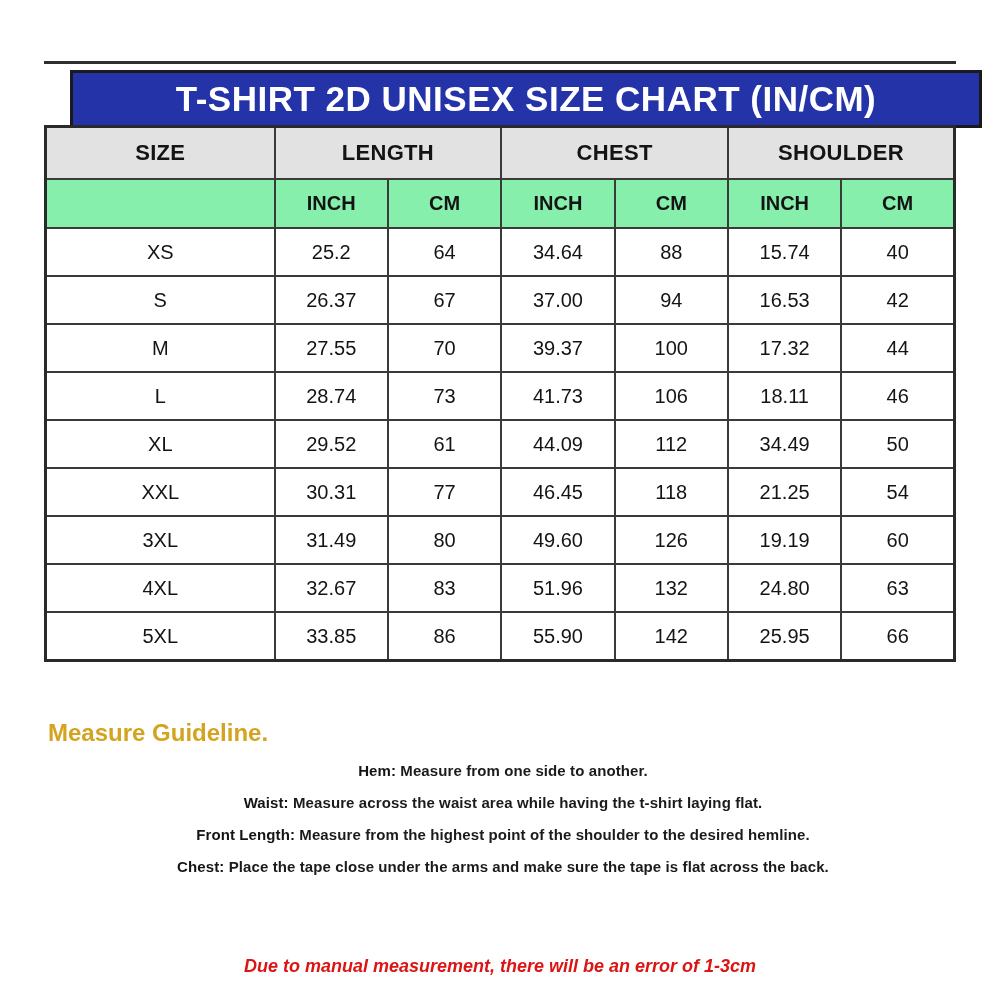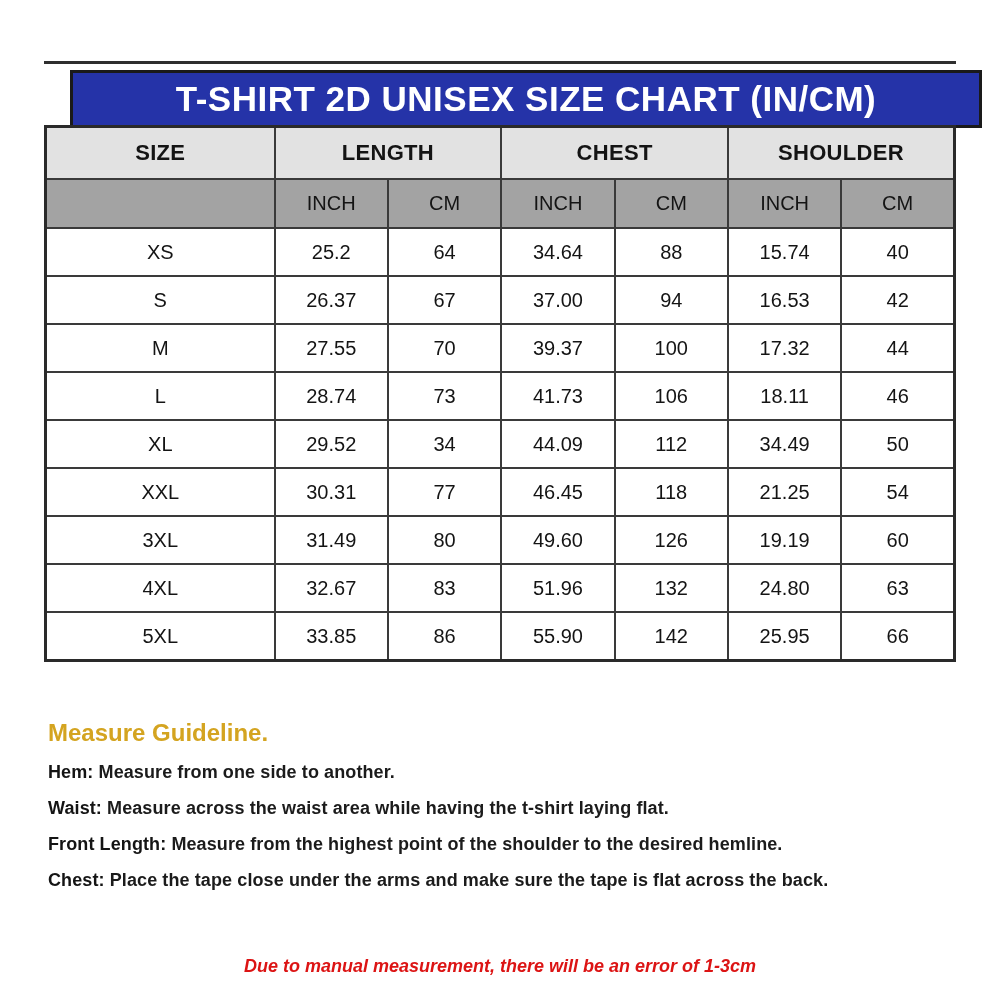--- a/index.html
+++ b/index.html
@@ -50,47 +50,48 @@
     overflow: hidden;
   }
   .size-table tr.group-row th {
     background: var(--subheader-bg, #e2e2e2);
     height: 50px;
     font-size: 22px;
     font-weight: bold;
     letter-spacing: 0.3px;
   }
   .size-table tr.unit-row th {
-    background: #a3a3a3;
+    background: #86efac;
     height: 47px;
     font-size: 20px;
-    font-weight: normal;
+    font-weight: bold;
   }
   .size-table tr.data-row td {
     height: 46px;
     font-size: 20px;
     font-weight: normal;
     background: #ffffff;
   }
   .guideline {
     position: absolute;
     left: 48px; top: 719px;
     width: 910px;
   }
   .guideline-heading {
     color: var(--gold, #d4a420);
     font-size: 24px;
     font-weight: bold;
     margin: 0 0 11px 0;
   }
   .guideline-item {
-    font-size: 18px;
+    font-size: 15px;
     font-weight: bold;
     margin: 15px 0 14px 0;
     letter-spacing: 0.1px;
+    text-align: center;
   }
   .guideline-item .g-label { font-weight: bold; }
   .guideline-item .g-text { font-weight: bold; color: #1b1b1b; }
   .footnote {
     position: absolute;
     left: 0; top: 956px;
     width: 100%;
     text-align: center;
     color: var(--red, #dc1414);
     font-size: 18px;
@@ -169,21 +170,21 @@
           <td>28.74</td>
           <td>73</td>
           <td>41.73</td>
           <td>106</td>
           <td>18.11</td>
           <td>46</td>
         </tr>
         <tr class="data-row">
           <td>XL</td>
           <td>29.52</td>
-          <td>34</td>
+          <td>61</td>
           <td>44.09</td>
           <td>112</td>
           <td>34.49</td>
           <td>50</td>
         </tr>
         <tr class="data-row">
           <td>XXL</td>
           <td>30.31</td>
           <td>77</td>
           <td>46.45</td>

